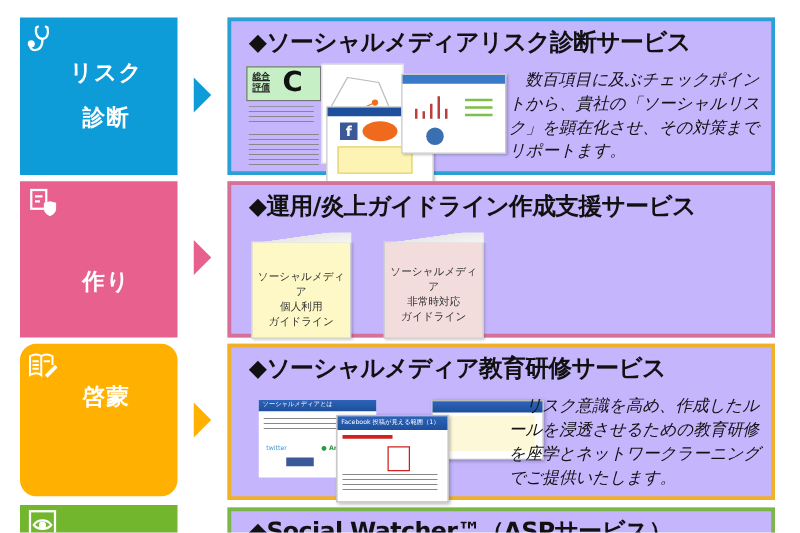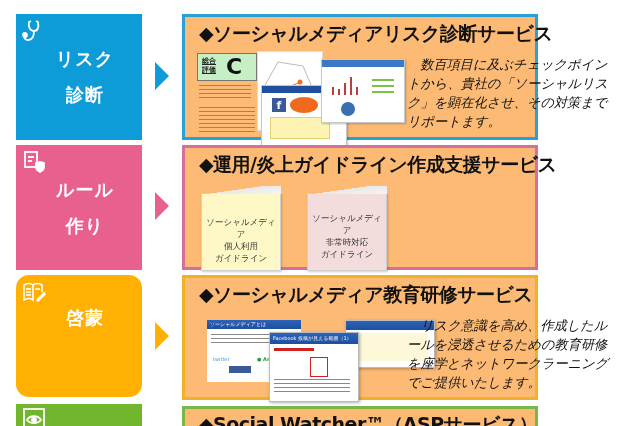--- a/index.html
+++ b/index.html
@@ -1,21 +1,21 @@
 <!DOCTYPE html>
 <html><head>
 <meta charset="utf-8">
 <style>
   html,body{margin:0;padding:0;background:#fff;}
   body{width:640px;height:426px;overflow:hidden;position:relative;font-family:"DejaVu Sans","Liberation Sans",sans-serif;}
   .tile{position:absolute;left:16px;width:126px;color:#fff;box-sizing:border-box;}
   .tile .icon{position:absolute;left:6px;top:5px;width:24px;height:24px;}
   .tile .label{position:absolute;left:0;right:0;text-align:center;font-size:18px;line-height:34px;font-weight:bold;letter-spacing:1px;padding-left:12px;}
   .arrow{position:absolute;left:155px;width:0;height:0;border-top:14px solid transparent;border-bottom:14px solid transparent;border-left:14px solid;}
-  .box{position:absolute;left:182px;width:356px;box-sizing:border-box;border:3px solid;background:#fdba74;}
+  .box{position:absolute;left:182px;width:438px;box-sizing:border-box;border:3px solid;background:#c4b5fd;}
   .box .title{position:absolute;left:14px;top:4px;font-size:19px;font-weight:bold;color:#111;white-space:nowrap;letter-spacing:-0.5px;}
   .box .desc{position:absolute;left:222px;top:38px;width:210px;font-size:13.2px;line-height:19px;color:#111;font-style:italic;}
   .thumbs{position:absolute;left:12px;top:34px;width:212px;height:90px;}
   
   .doc{position:absolute;background:#fff;border:1px solid #c8c8c8;box-shadow:1px 1px 2px rgba(0,0,0,.25);}
   .doc .bar{height:7px;background:#1d4f9c;}
   .grade{position:absolute;left:0;top:2px;width:58px;height:26px;background:#c7efc5;border:1px solid #777;font-weight:bold;}
   .grade .small{position:absolute;left:4px;top:3px;font-size:7px;line-height:9px;color:#222;text-decoration:underline;}
   .grade .big{position:absolute;left:28px;top:0;font-size:22px;line-height:26px;color:#111;}
   .lines{position:absolute;background:repeating-linear-gradient(#888 0 1px,transparent 1px 4px);}
@@ -77,21 +77,20 @@
   <div class="desc">　数百項目に及ぶチェックポイントから、貴社の「ソーシャルリスク」を顕在化させ、その対策までリポートます。</div>
 </div>
 
 <div class="tile" style="top:145px;height:125px;background:#e8608e;">
   <svg class="icon" viewBox="0 0 24 24" fill="none" stroke="#fff" stroke-width="1.8">
     <rect x="3" y="2" width="12" height="15"></rect>
     <line x1="6" y1="7" x2="12" y2="7"></line>
       <line x1="6" y1="11" x2="10" y2="11"></line>
     <path d="M14 13 L18 12 L22 13 L22 17 C22 20 18 22 18 22 C18 22 14 20 14 17 Z" fill="#fff"></path>
   </svg>
-  <div class="label" style="top:28px;">ルール</div>
   <div class="label" style="top:64px;">作り</div>
 </div>
 <div class="arrow" style="top:192px;border-left-color:#e8608e;"></div>
 <div class="box" style="top:145px;height:125px;border-color:#d4709a;">
   <div class="title">◆運用/炎上ガイドライン作成支援サービス</div>
   <div class="guide" style="left:16px;top:45px;background:#fdf8c6;">
     <div>ソーシャルメディア</div>
     <div>個人利用</div>
     <div>ガイドライン</div>
   </div>

